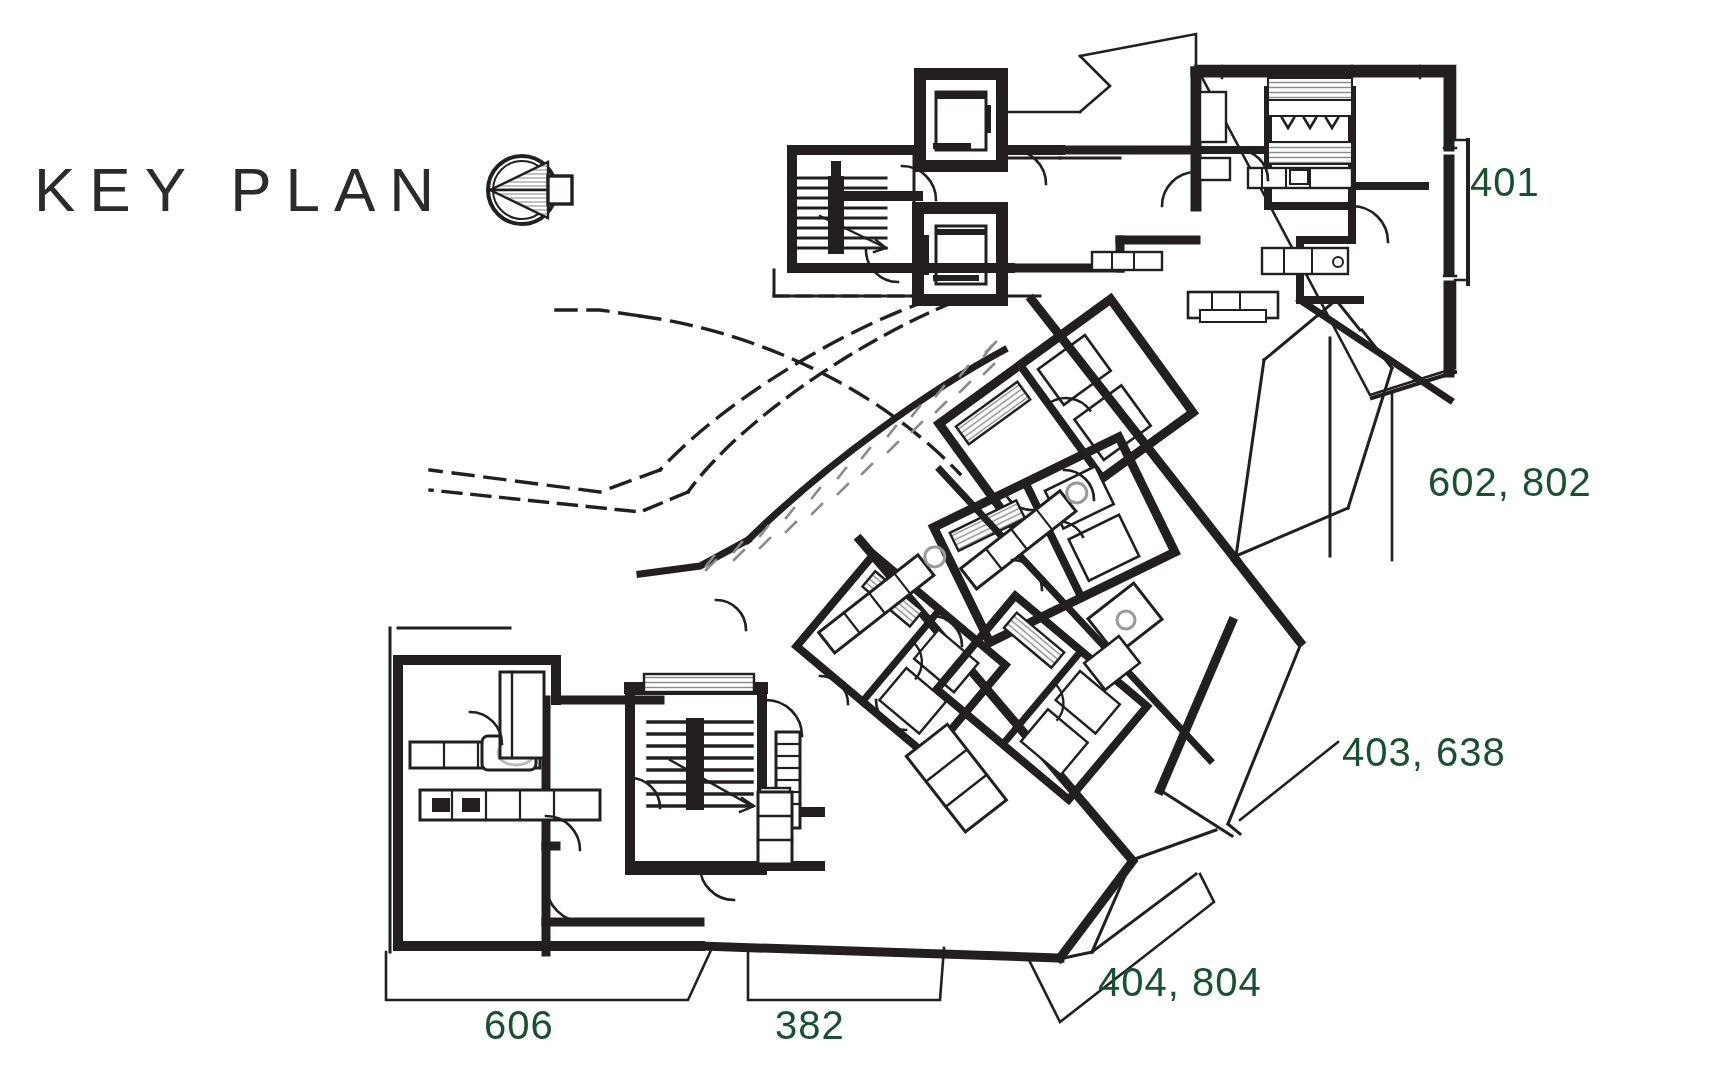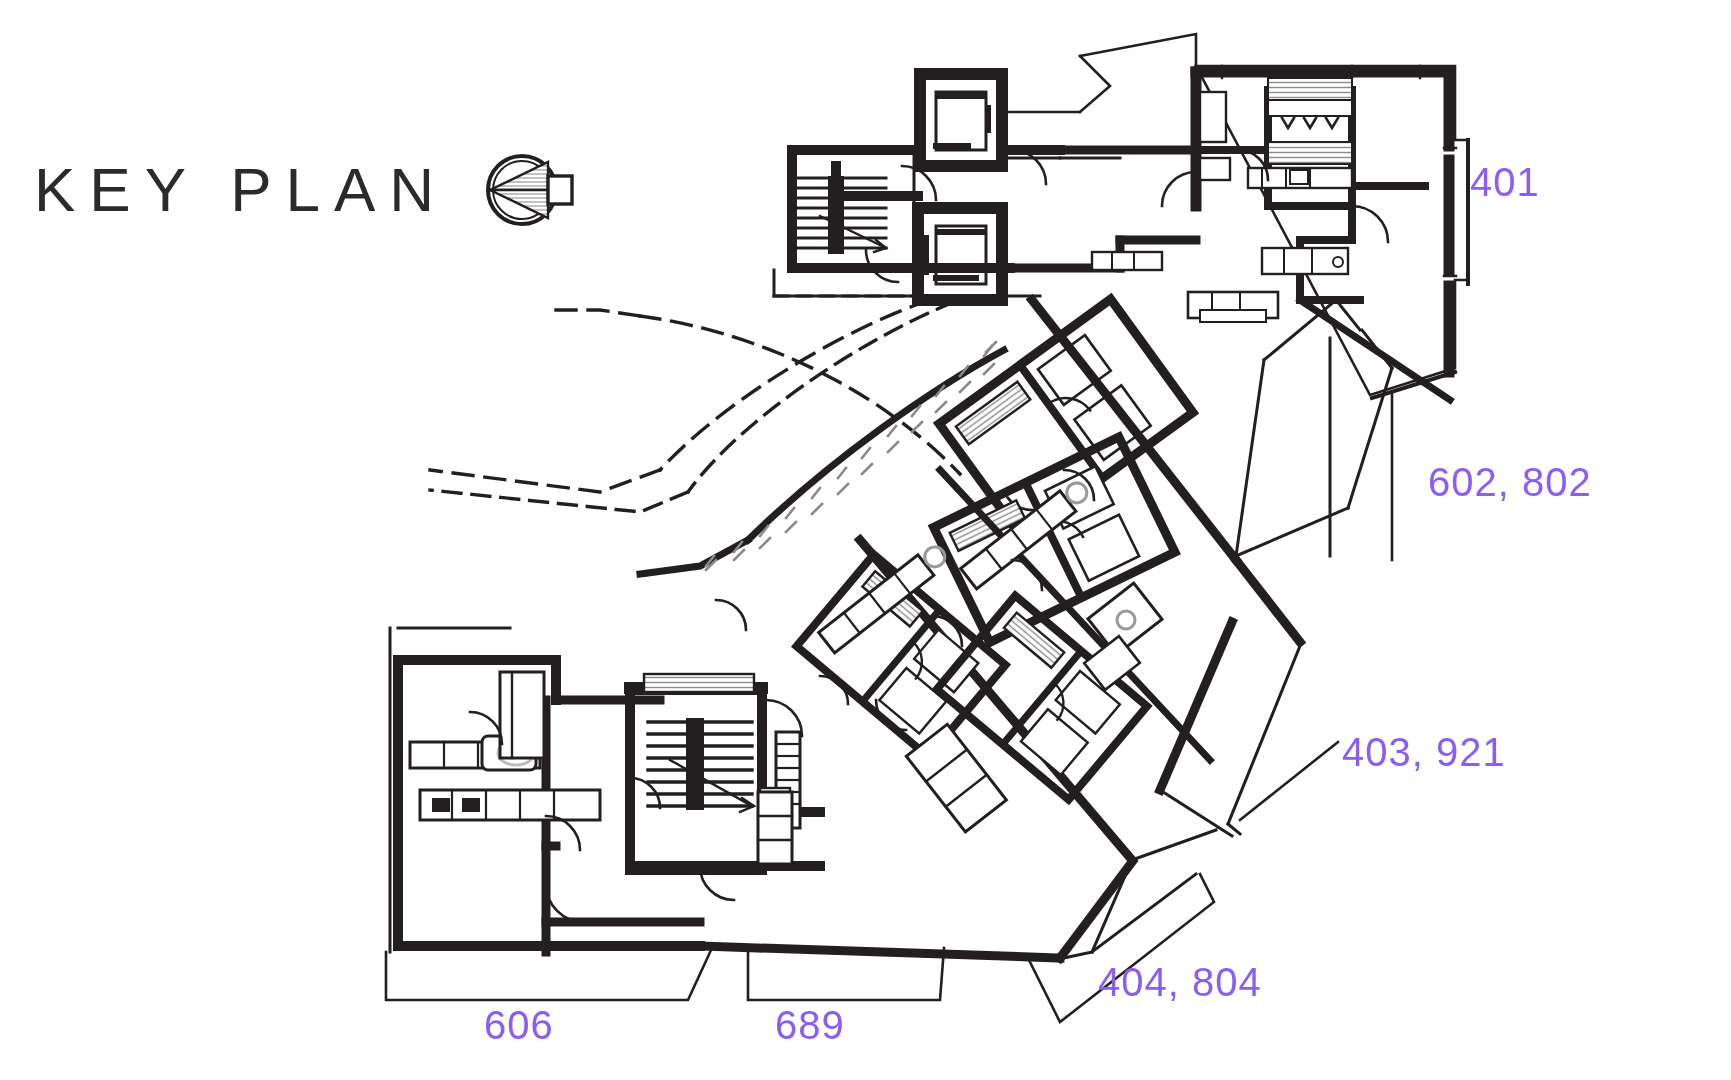--- a/index.html
+++ b/index.html
@@ -25,21 +25,21 @@
     color:#2c2a2b;
     white-space:nowrap;
     line-height:1;
   }
   .north-symbol{width:100px;height:100px;display:block;}
 
   .room-label{
     position:absolute;
     font-size:40px;
     letter-spacing:1px;
-    color:#8b5cf6;
+    color:#14532d;
     white-space:nowrap;
     line-height:1;
   }
   .lbl-401{ left:1470px; top:162px; }
   .lbl-602{ left:1428px; top:462px;text-align:right; }
   .lbl-403{ left:1342px; top:732px; }
   .lbl-404{ left:1098px; top:962px; }
   .lbl-606{ left:484px;  top:1005px; }
   .lbl-605{ left:775px;  top:1005px; }
 </style>
@@ -409,18 +409,18 @@
       <path d="M16,50 L74,22 L74,50 Z" fill="url(#narrowHatch)" stroke="#231f20" stroke-width="2.4"></path>
 
       <path d="M16,50 L74,78 L74,50 Z" fill="url(#narrowHatch)" stroke="#231f20" stroke-width="2.4"></path>
 
       <rect x="74" y="36" width="24" height="28" fill="#ffffff" stroke="#231f20" stroke-width="3.4"></rect>
     </svg>
   </div>
 
   <div class="room-label lbl-401">401</div>
   <div class="room-label lbl-602">602, 802</div>
-  <div class="room-label lbl-403">403, 921</div>
+  <div class="room-label lbl-403">403, 638</div>
   <div class="room-label lbl-404">404, 804</div>
   <div class="room-label lbl-606">606</div>
-  <div class="room-label lbl-605">689</div>
+  <div class="room-label lbl-605">382</div>
 
 </div>
 
 </body></html>

